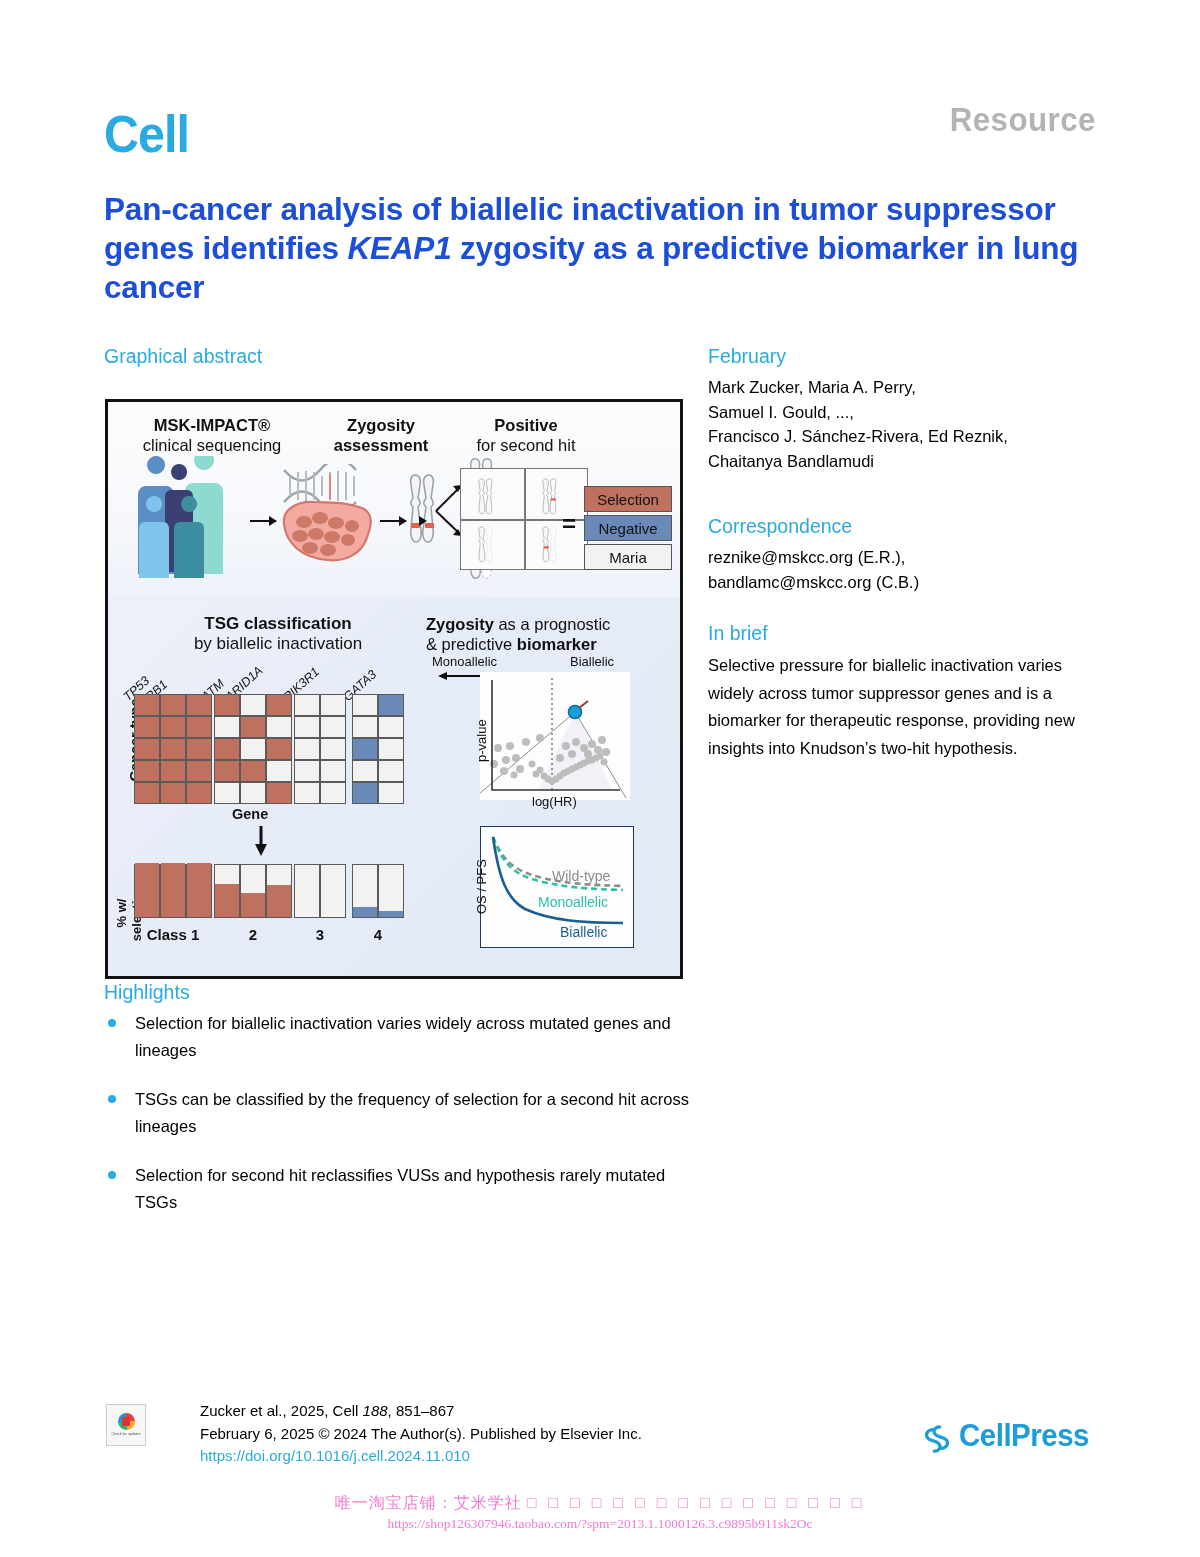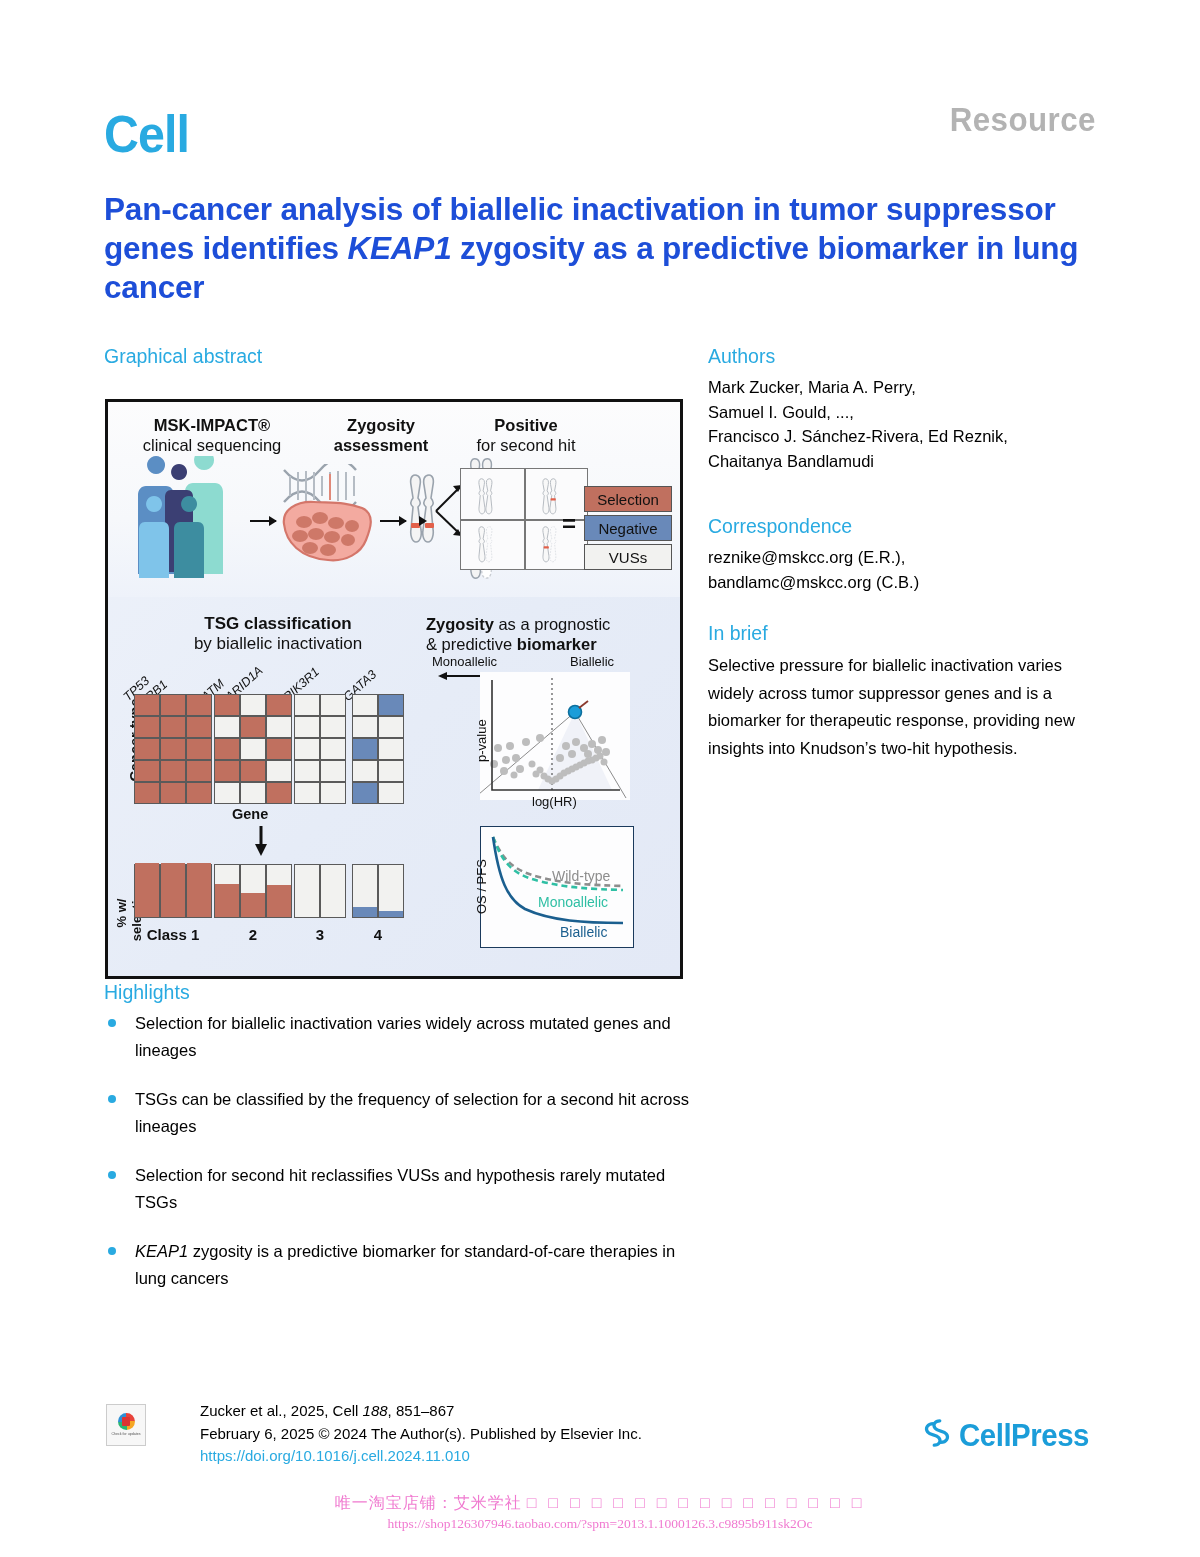--- a/index.html
+++ b/index.html
@@ -59,21 +59,21 @@
     border:1px solid #ccc;background:#f7f7f7;display:flex;flex-direction:column;
     align-items:center;justify-content:center;}
   .fm-ring{width:17px;height:17px;border-radius:50%;
     background:conic-gradient(#e8423a 0 25%,#f6a623 0 50%,#2bb673 0 75%,#2d8fd5 0 100%);
     display:flex;align-items:center;justify-content:center;}
   .fm-ring::after{content:"";width:8px;height:9px;background:#d33;border-radius:1px;}
   .fm-txt{font-size:3.6px;line-height:4.6px;text-align:center;color:#555;margin-top:2px;}
   .cit{position:absolute;left:200px;top:1400px;font-size:15px;line-height:22.5px;}
   .cit i{font-style:italic;}
   .cit .doi{color:#29aae1;}
-  .cp-logo{position:absolute;right:104px;top:1418px;display:flex;align-items:flex-start;gap:7px;}
+  .cp-logo{position:absolute;right:104px;top:1418px;display:flex;align-items:flex-end;gap:7px;}
   .cp-mark{width:30px;height:30px;}
   .cp-word{font-weight:bold;font-size:31px;color:#1b9dd9;letter-spacing:-.5px;
     transform:scaleX(.95);transform-origin:left center;}
 
   
   .wm{position:absolute;left:0;right:0;top:1492px;text-align:center;
       color:#f07ad0;font-family:"Liberation Serif","DejaVu Serif",serif;}
   .wm-1{font-size:16px;line-height:22px;letter-spacing:1px;}
   .wm-2{font-size:13.5px;line-height:19px;}
   .wm-boxes{letter-spacing:4px;}
@@ -139,21 +139,21 @@
   <div class="masthead">
     <div class="cell-logo">Cell</div>
   </div>
   <div class="resource">Resource</div>
 
   <div class="title">
     <span>Pan-cancer analysis of biallelic inactivation in tumor suppressor genes identifies </span><i>KEAP1</i><span> zygosity as a predictive biomarker in lung cancer</span>
   </div>
 
   <div class="sec-h ga-label">Graphical abstract</div>
-  <div class="sec-h authors-label">Authors</div>
+  <div class="sec-h authors-label">February</div>
   <div class="sec-h corr-label">Correspondence</div>
   <div class="sec-h brief-label">In brief</div>
   <div class="sec-h high-label">Highlights</div>
 
   <div class="rcol corr-body">
     <div>reznike@mskcc.org (E.R.),</div>
     <div>bandlamc@mskcc.org (C.B.)</div>
   </div>
 
   <div class="rcol authors-body">
@@ -172,24 +172,20 @@
       <span class="dot"></span>
       <i></i><span>Selection for biallelic inactivation varies widely across mutated genes and lineages</span>
     </div>
     <div class="hl">
       <span class="dot"></span>
       <i></i><span>TSGs can be classified by the frequency of selection for a second hit across lineages</span>
     </div>
     <div class="hl">
       <span class="dot"></span>
       <i></i><span>Selection for second hit reclassifies VUSs and hypothesis rarely mutated TSGs</span>
-    </div>
-    <div class="hl">
-      <span class="dot"></span>
-      <i>KEAP1</i><span> zygosity is a predictive biomarker for standard-of-care therapies in lung cancers</span>
     </div>
   </div>
 
   <div class="ga">
     <div class="ga-top"></div>
 
     <div class="ga-ttl" style="left:14px;top:14px;width:180px;">
       <b>MSK-IMPACT®</b><br>
       <span>clinical sequencing</span>
     </div>
@@ -328,21 +324,21 @@
           <path d="M21 3c4 0 5 5 4 10l-2 11c3 4 3 5 0 8l2 20c1 6-1 12-5 12s-6-5-5-11l3-21c-3-3-3-4 0-8l-2-11c-1-5 0-10 5-10z"></path>
         </g>
         <rect x="4" y="37" width="9" height="4" rx="1" fill="#e2604a"></rect>
       </svg>
     </div>
 
     <div class="eq">=</div>
     <div class="legend">
       <div class="lg pos">Selection</div>
       <div class="lg neg">Negative</div>
-      <div class="lg non">VUSs</div>
+      <div class="lg non">Maria</div>
     </div>
 
     <div class="ga-ttl" style="left:14px;top:212px;width:312px;font-size:17px;line-height:20px;">
       <b>TSG classification</b><br>
       <span>by biallelic inactivation</span>
     </div>
 
     <div class="gene-lbl" style="left:22px;top:288px;">TP53</div>
     <div class="gene-lbl" style="left:44px;top:288px;">RB1</div>
     <div class="gene-lbl" style="left:68px;top:288px;">..</div>

